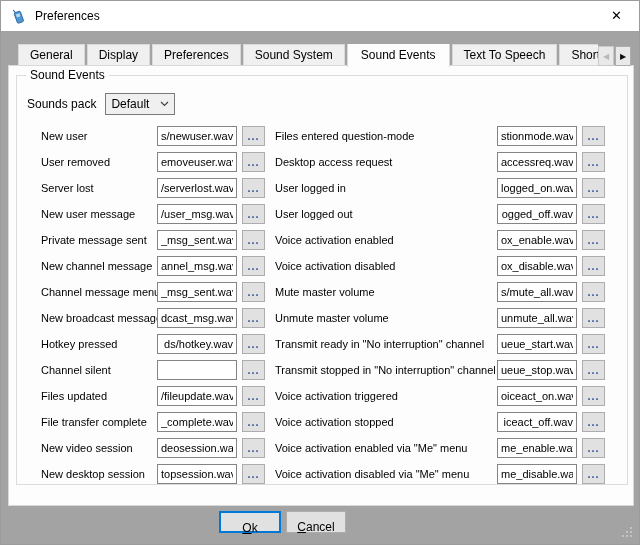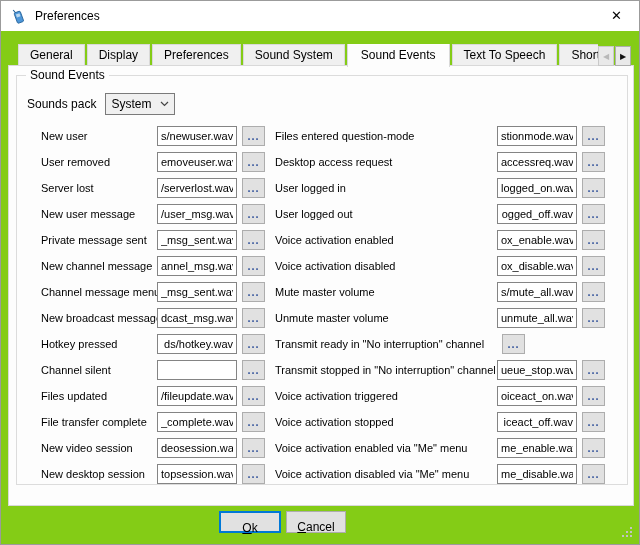--- a/index.html
+++ b/index.html
@@ -1,18 +1,18 @@
 <!DOCTYPE html>
 <html><head>
 <meta charset="utf-8">
 <style>
   html,body{margin:0;padding:0;background:#fff;}
   .window{
     position:relative;width:640px;height:545px;box-sizing:border-box;
-    background:#84cc16;border:1px solid #9b9b9b;overflow:hidden;
+    background:#a3a3a3;border:1px solid #9b9b9b;overflow:hidden;
     font-family:"Liberation Sans",sans-serif;font-size:12px;color:#000;
   }
   
   .titlebar{position:absolute;top:0;left:0;right:0;height:30px;background:#fff;display:flex;align-items:center;padding-left:9px;box-sizing:border-box;}
   .app-icon{width:17px;height:17px;margin-right:8px;display:inline-flex;}
   .win-title{font-size:12px;}
   .close-btn{position:absolute;top:0;right:0;width:45px;height:29px;display:flex;align-items:center;justify-content:center;font-size:13px;color:#000;cursor:default;}
   
   .tabsrow{position:absolute;top:43px;left:17px;width:580px;height:23px;display:flex;overflow:hidden;z-index:3;}
   .tab{height:20px;padding:0 11px;margin-right:2px;display:flex;align-items:center;background:#f0f0f0;border:1px solid #d9d9d9;border-bottom:none;white-space:nowrap;}
@@ -101,21 +101,21 @@
     <button class="tsbtn enabled">▶</button>
   </div>
 
   <div class="page">
     <div class="groupbox">
       <span class="group-label">Sound Events</span>
 
       <div class="soundspack">
         <span class="sp-label">Sounds pack</span>
         <div class="combo">
-          <span class="combo-val">System</span>
+          <span class="combo-val">Default</span>
           <svg width="9" height="6" viewBox="0 0 9 6">
               <polyline points="1,1 4.5,4.5 8,1" fill="none" stroke="#444" stroke-width="1.2"></polyline>
             </svg>
         </div>
       </div>
 
       <div class="col col-left" id="col-left">
           <div class="row">
             <span class="rlbl">New user</span>
             <input class="field" value="s/newuser.wav" style="">
@@ -223,20 +223,21 @@
             <input class="field" value="s/mute_all.wav" style="">
             <button class="browse">...</button>
           </div>
           <div class="row">
             <span class="rlbl">Unmute master volume</span>
             <input class="field" value="unmute_all.wav" style="">
             <button class="browse">...</button>
           </div>
           <div class="row">
             <span class="rlbl">Transmit ready in "No interruption" channel</span>
+            <input class="field" value="ueue_start.wav" style="">
             <button class="browse">...</button>
           </div>
           <div class="row">
             <span class="rlbl">Transmit stopped in "No interruption" channel</span>
             <input class="field" value="ueue_stop.wav" style="">
             <button class="browse">...</button>
           </div>
           <div class="row">
             <span class="rlbl">Voice activation triggered</span>
             <input class="field" value="oiceact_on.wav" style="">

